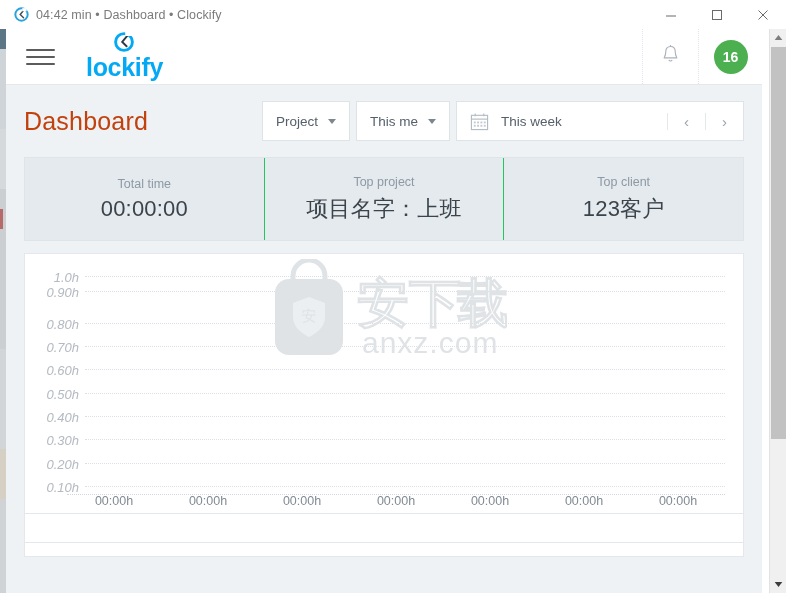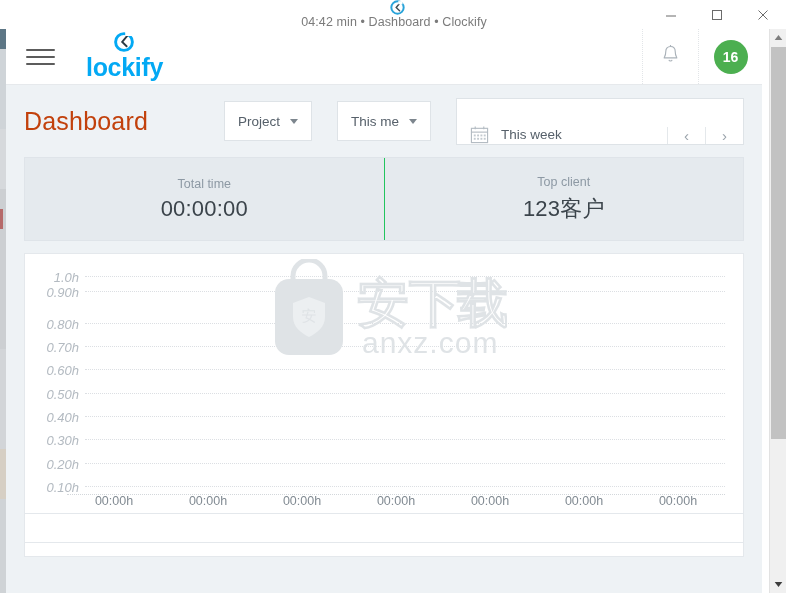--- a/index.html
+++ b/index.html
@@ -13,21 +13,21 @@
     position: relative;
     width: 786px; height: 593px;
     background: #ffffff;
   }
 
   
   .titlebar {
     position: absolute; top: 0; left: 0;
     width: 786px; height: 29px;
     background: #ffffff;
-    display: flex; align-items: center; flex-direction: column;
+    display: flex; align-items: center;
   }
   .tb-icon {
     width: 26px; height: 29px;
     display: flex; align-items: center; justify-content: center;
     margin-left: 8px;
   }
   .tb-title {
     font-size: 12.5px; color: #7b7b7b;
     letter-spacing: .1px;
     margin-left: 2px;
@@ -118,21 +118,21 @@
     height: 72px;
     display: flex; align-items: center;
     padding: 0 18px;
   }
   .page-title {
     font-size: 25px; color: #c2410c;
     font-weight: normal; letter-spacing: .2px;
   }
   .toolbar-controls {
     margin-left: auto;
-    display: flex; align-items: center; gap: 25px;
+    display: flex; align-items: center; gap: 6px;
   }
   .ctl {
     background: #ffffff;
     border: 1px solid #dee3e7;
     height: 40px;
     display: flex; align-items: center;
     font-size: 13.5px; color: #56606a;
     padding: 0 13px;
     cursor: pointer;
     white-space: nowrap;
@@ -140,22 +140,22 @@
   .ctl .caret {
     margin-left: 10px;
     width: 0; height: 0;
     border-left: 4.5px solid transparent;
     border-right: 4.5px solid transparent;
     border-top: 5px solid #7d868e;
   }
   .daterange {
     background: #ffffff;
     border: 1px solid #dee3e7;
-    height: 47px;
-    display: flex; align-items: flex-end;
+    height: 40px;
+    display: flex; align-items: center;
   }
   .dr-main {
     display: flex; align-items: center;
     padding: 0 14px 0 13px;
     min-width: 210px;
     font-size: 13.5px; color: #56606a;
     cursor: pointer;
   }
   .dr-main .cal { margin-right: 12px; display: flex; }
   .dr-nav {
@@ -397,20 +397,24 @@
 
       </div>
     </div>
 
     <div class="stats">
       <div class="stat">
         <div class="stat-label">Total time</div>
         <div class="stat-value">00:00:00</div>
       </div>
       <div class="stat">
+        <div class="stat-label">Top project</div>
+        <div class="stat-value">项目名字：上班</div>
+      </div>
+      <div class="stat">
         <div class="stat-label">Top client</div>
         <div class="stat-value">123客户</div>
       </div>
     </div>
 
     <div class="chart-panel">
 
       <div class="watermark">
         <svg width="250" height="105" viewBox="0 0 250 105">
           <g fill="none" stroke="#dfe3e6" stroke-width="5">

